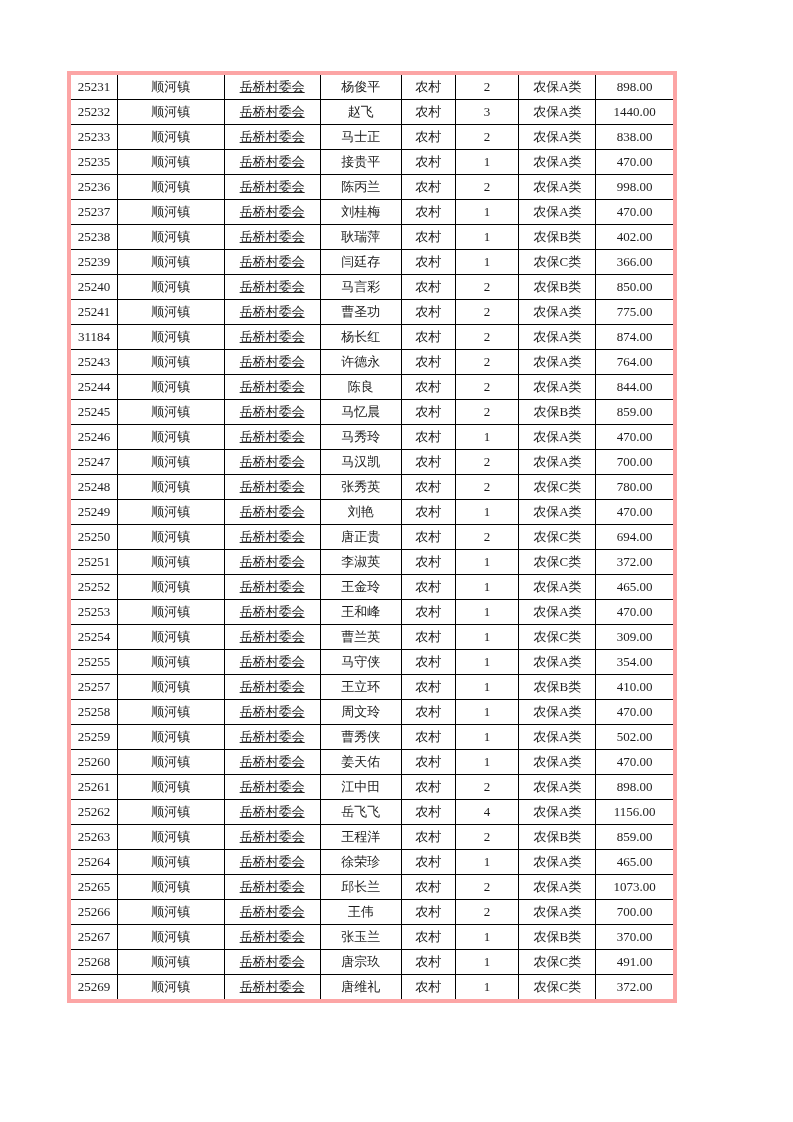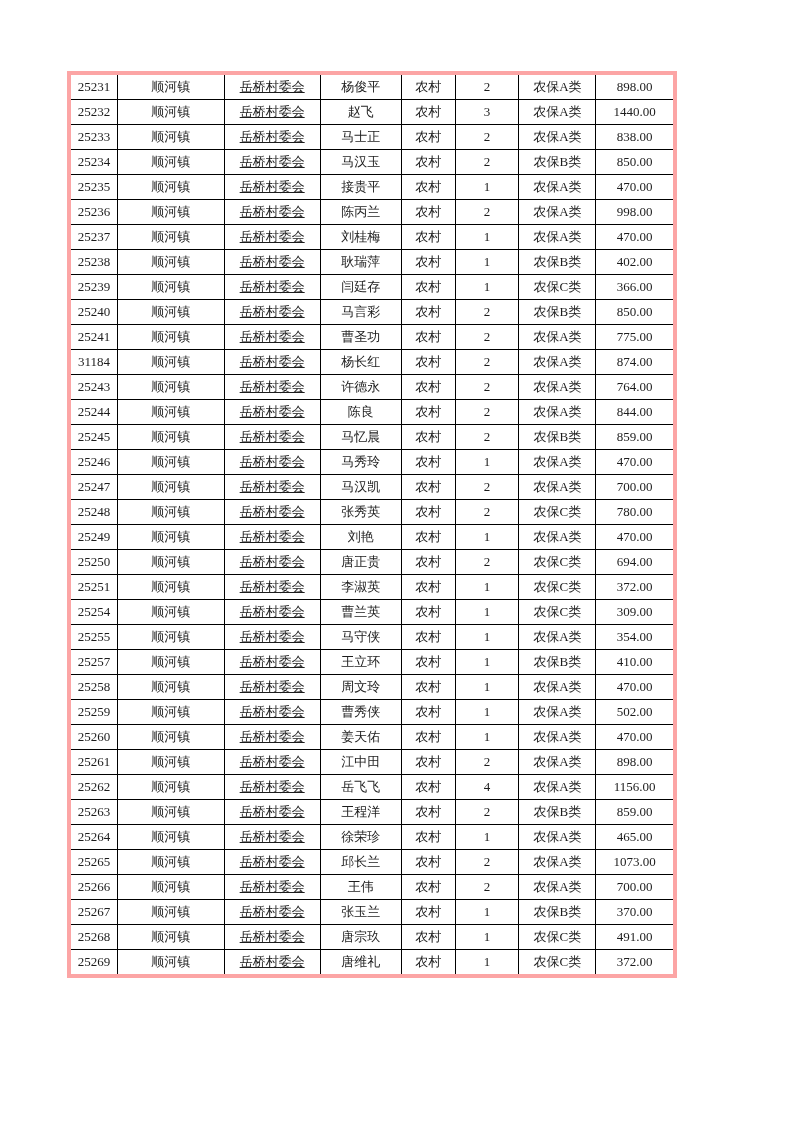--- a/index.html
+++ b/index.html
@@ -85,90 +85,80 @@
           <td class="col-id">25233</td>
           <td class="col-town">顺河镇</td>
           <td class="col-village">岳桥村委会</td>
           <td class="col-name">马士正</td>
           <td class="col-category">农村</td>
           <td class="col-count">2</td>
           <td class="col-type">农保A类</td>
           <td class="col-amount">838.00</td>
         </tr>
         <tr>
-          <td class="col-id">25234</td>
-          <td class="col-town">顺河镇</td>
-          <td class="col-village">岳桥村委会</td>
-          <td class="col-name">马汉玉</td>
+          <td class="col-id">25235</td>
+          <td class="col-town">顺河镇</td>
+          <td class="col-village">岳桥村委会</td>
+          <td class="col-name">接贵平</td>
+          <td class="col-category">农村</td>
+          <td class="col-count">1</td>
+          <td class="col-type">农保A类</td>
+          <td class="col-amount">470.00</td>
+        </tr>
+        <tr>
+          <td class="col-id">25236</td>
+          <td class="col-town">顺河镇</td>
+          <td class="col-village">岳桥村委会</td>
+          <td class="col-name">陈丙兰</td>
+          <td class="col-category">农村</td>
+          <td class="col-count">2</td>
+          <td class="col-type">农保A类</td>
+          <td class="col-amount">998.00</td>
+        </tr>
+        <tr>
+          <td class="col-id">25237</td>
+          <td class="col-town">顺河镇</td>
+          <td class="col-village">岳桥村委会</td>
+          <td class="col-name">刘桂梅</td>
+          <td class="col-category">农村</td>
+          <td class="col-count">1</td>
+          <td class="col-type">农保A类</td>
+          <td class="col-amount">470.00</td>
+        </tr>
+        <tr>
+          <td class="col-id">25238</td>
+          <td class="col-town">顺河镇</td>
+          <td class="col-village">岳桥村委会</td>
+          <td class="col-name">耿瑞萍</td>
+          <td class="col-category">农村</td>
+          <td class="col-count">1</td>
+          <td class="col-type">农保B类</td>
+          <td class="col-amount">402.00</td>
+        </tr>
+        <tr>
+          <td class="col-id">25239</td>
+          <td class="col-town">顺河镇</td>
+          <td class="col-village">岳桥村委会</td>
+          <td class="col-name">闫廷存</td>
+          <td class="col-category">农村</td>
+          <td class="col-count">1</td>
+          <td class="col-type">农保C类</td>
+          <td class="col-amount">366.00</td>
+        </tr>
+        <tr>
+          <td class="col-id">25240</td>
+          <td class="col-town">顺河镇</td>
+          <td class="col-village">岳桥村委会</td>
+          <td class="col-name">马言彩</td>
           <td class="col-category">农村</td>
           <td class="col-count">2</td>
           <td class="col-type">农保B类</td>
           <td class="col-amount">850.00</td>
         </tr>
         <tr>
-          <td class="col-id">25235</td>
-          <td class="col-town">顺河镇</td>
-          <td class="col-village">岳桥村委会</td>
-          <td class="col-name">接贵平</td>
-          <td class="col-category">农村</td>
-          <td class="col-count">1</td>
-          <td class="col-type">农保A类</td>
-          <td class="col-amount">470.00</td>
-        </tr>
-        <tr>
-          <td class="col-id">25236</td>
-          <td class="col-town">顺河镇</td>
-          <td class="col-village">岳桥村委会</td>
-          <td class="col-name">陈丙兰</td>
-          <td class="col-category">农村</td>
-          <td class="col-count">2</td>
-          <td class="col-type">农保A类</td>
-          <td class="col-amount">998.00</td>
-        </tr>
-        <tr>
-          <td class="col-id">25237</td>
-          <td class="col-town">顺河镇</td>
-          <td class="col-village">岳桥村委会</td>
-          <td class="col-name">刘桂梅</td>
-          <td class="col-category">农村</td>
-          <td class="col-count">1</td>
-          <td class="col-type">农保A类</td>
-          <td class="col-amount">470.00</td>
-        </tr>
-        <tr>
-          <td class="col-id">25238</td>
-          <td class="col-town">顺河镇</td>
-          <td class="col-village">岳桥村委会</td>
-          <td class="col-name">耿瑞萍</td>
-          <td class="col-category">农村</td>
-          <td class="col-count">1</td>
-          <td class="col-type">农保B类</td>
-          <td class="col-amount">402.00</td>
-        </tr>
-        <tr>
-          <td class="col-id">25239</td>
-          <td class="col-town">顺河镇</td>
-          <td class="col-village">岳桥村委会</td>
-          <td class="col-name">闫廷存</td>
-          <td class="col-category">农村</td>
-          <td class="col-count">1</td>
-          <td class="col-type">农保C类</td>
-          <td class="col-amount">366.00</td>
-        </tr>
-        <tr>
-          <td class="col-id">25240</td>
-          <td class="col-town">顺河镇</td>
-          <td class="col-village">岳桥村委会</td>
-          <td class="col-name">马言彩</td>
-          <td class="col-category">农村</td>
-          <td class="col-count">2</td>
-          <td class="col-type">农保B类</td>
-          <td class="col-amount">850.00</td>
-        </tr>
-        <tr>
           <td class="col-id">25241</td>
           <td class="col-town">顺河镇</td>
           <td class="col-village">岳桥村委会</td>
           <td class="col-name">曹圣功</td>
           <td class="col-category">农村</td>
           <td class="col-count">2</td>
           <td class="col-type">农保A类</td>
           <td class="col-amount">775.00</td>
         </tr>
         <tr>
@@ -263,20 +253,40 @@
         </tr>
         <tr>
           <td class="col-id">25251</td>
           <td class="col-town">顺河镇</td>
           <td class="col-village">岳桥村委会</td>
           <td class="col-name">李淑英</td>
           <td class="col-category">农村</td>
           <td class="col-count">1</td>
           <td class="col-type">农保C类</td>
           <td class="col-amount">372.00</td>
+        </tr>
+        <tr>
+          <td class="col-id">25252</td>
+          <td class="col-town">顺河镇</td>
+          <td class="col-village">岳桥村委会</td>
+          <td class="col-name">王金玲</td>
+          <td class="col-category">农村</td>
+          <td class="col-count">1</td>
+          <td class="col-type">农保A类</td>
+          <td class="col-amount">465.00</td>
+        </tr>
+        <tr>
+          <td class="col-id">25253</td>
+          <td class="col-town">顺河镇</td>
+          <td class="col-village">岳桥村委会</td>
+          <td class="col-name">王和峰</td>
+          <td class="col-category">农村</td>
+          <td class="col-count">1</td>
+          <td class="col-type">农保A类</td>
+          <td class="col-amount">470.00</td>
         </tr>
         <tr>
           <td class="col-id">25254</td>
           <td class="col-town">顺河镇</td>
           <td class="col-village">岳桥村委会</td>
           <td class="col-name">曹兰英</td>
           <td class="col-category">农村</td>
           <td class="col-count">1</td>
           <td class="col-type">农保C类</td>
           <td class="col-amount">309.00</td>

